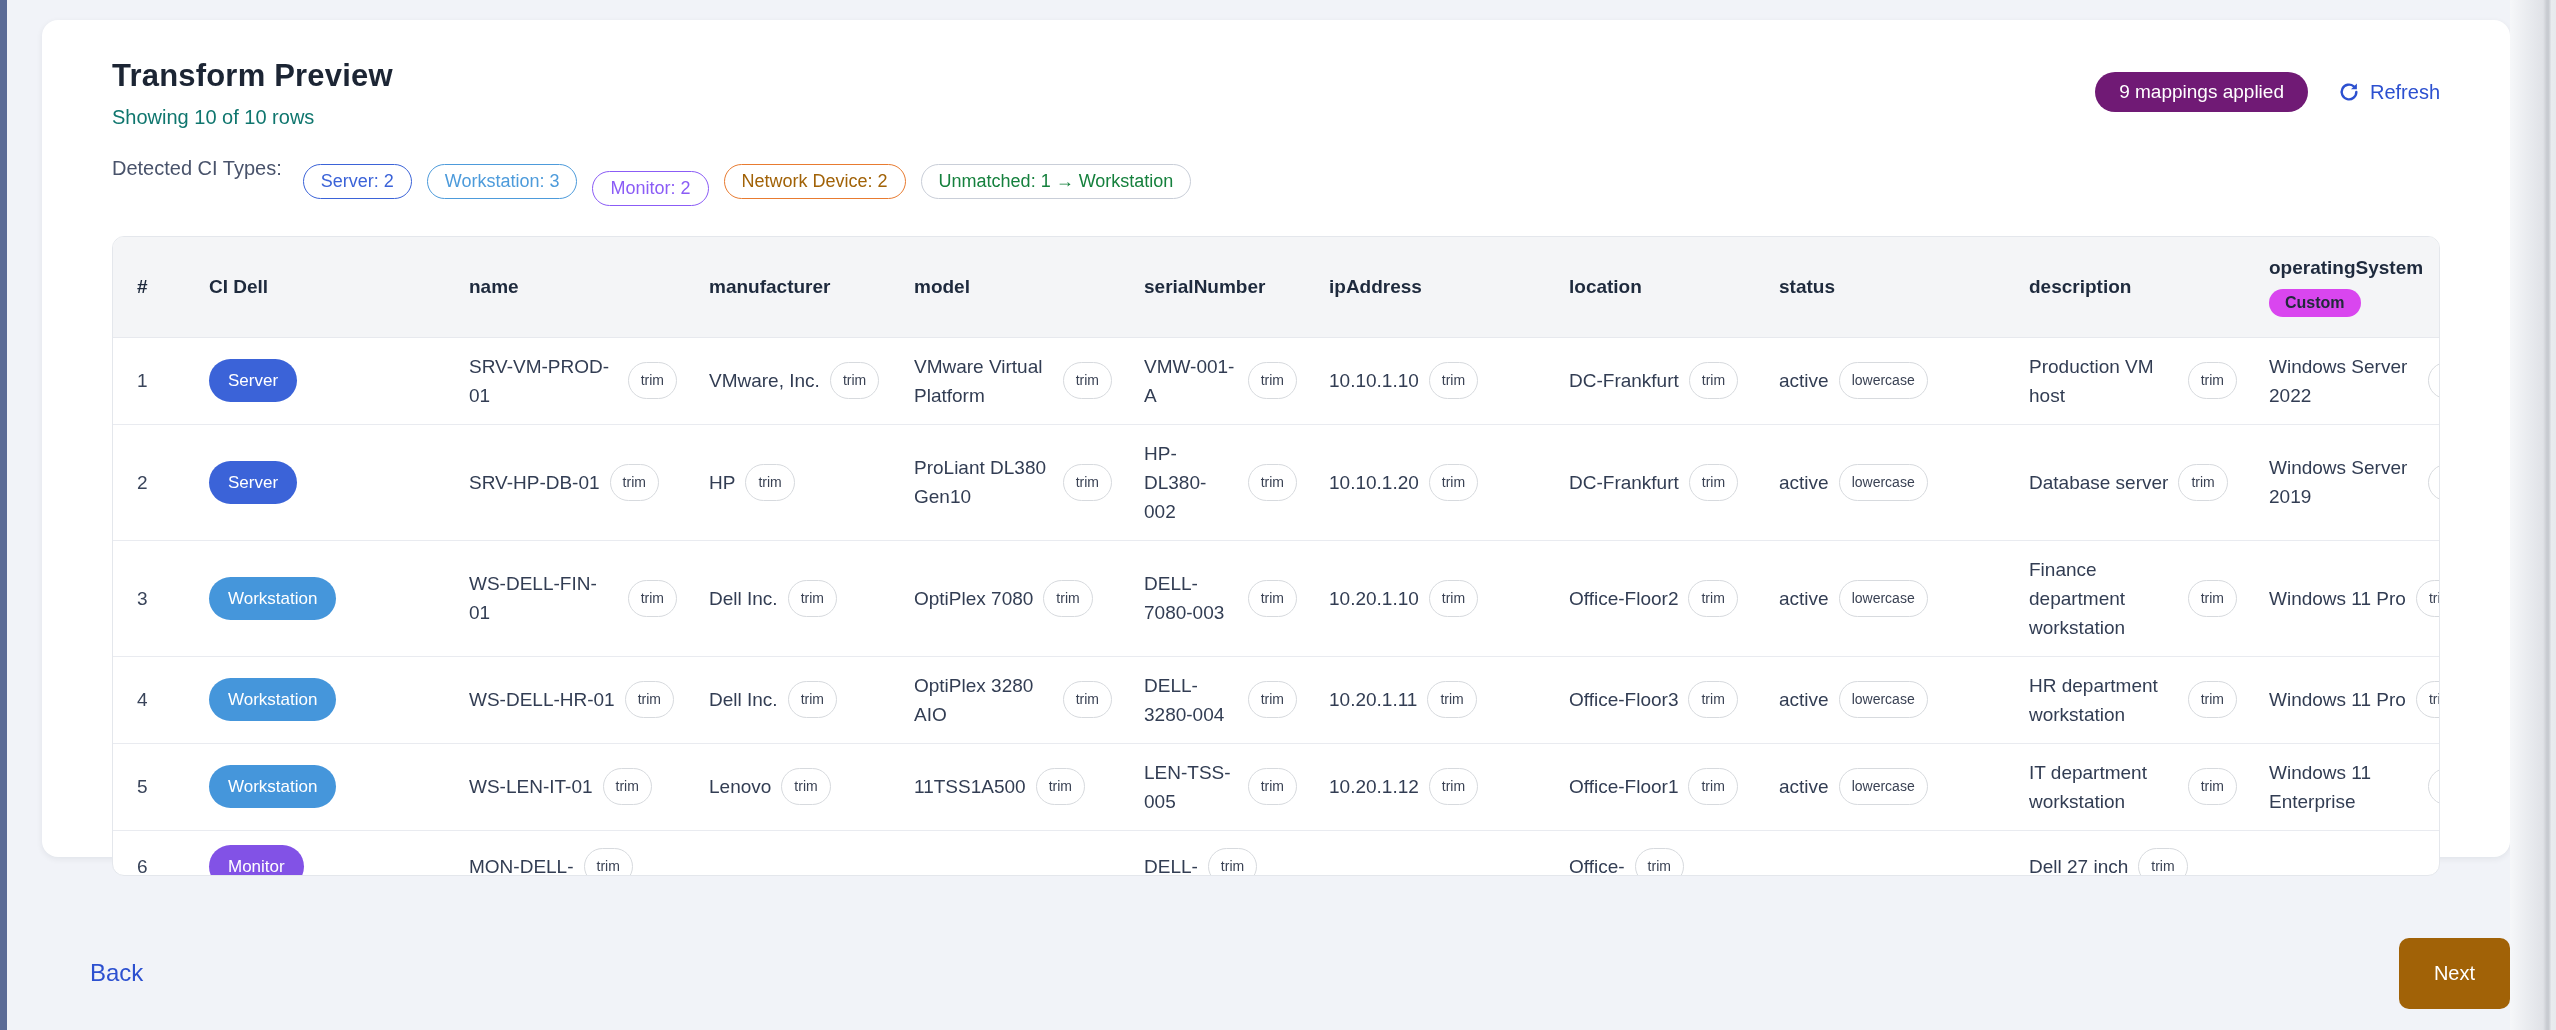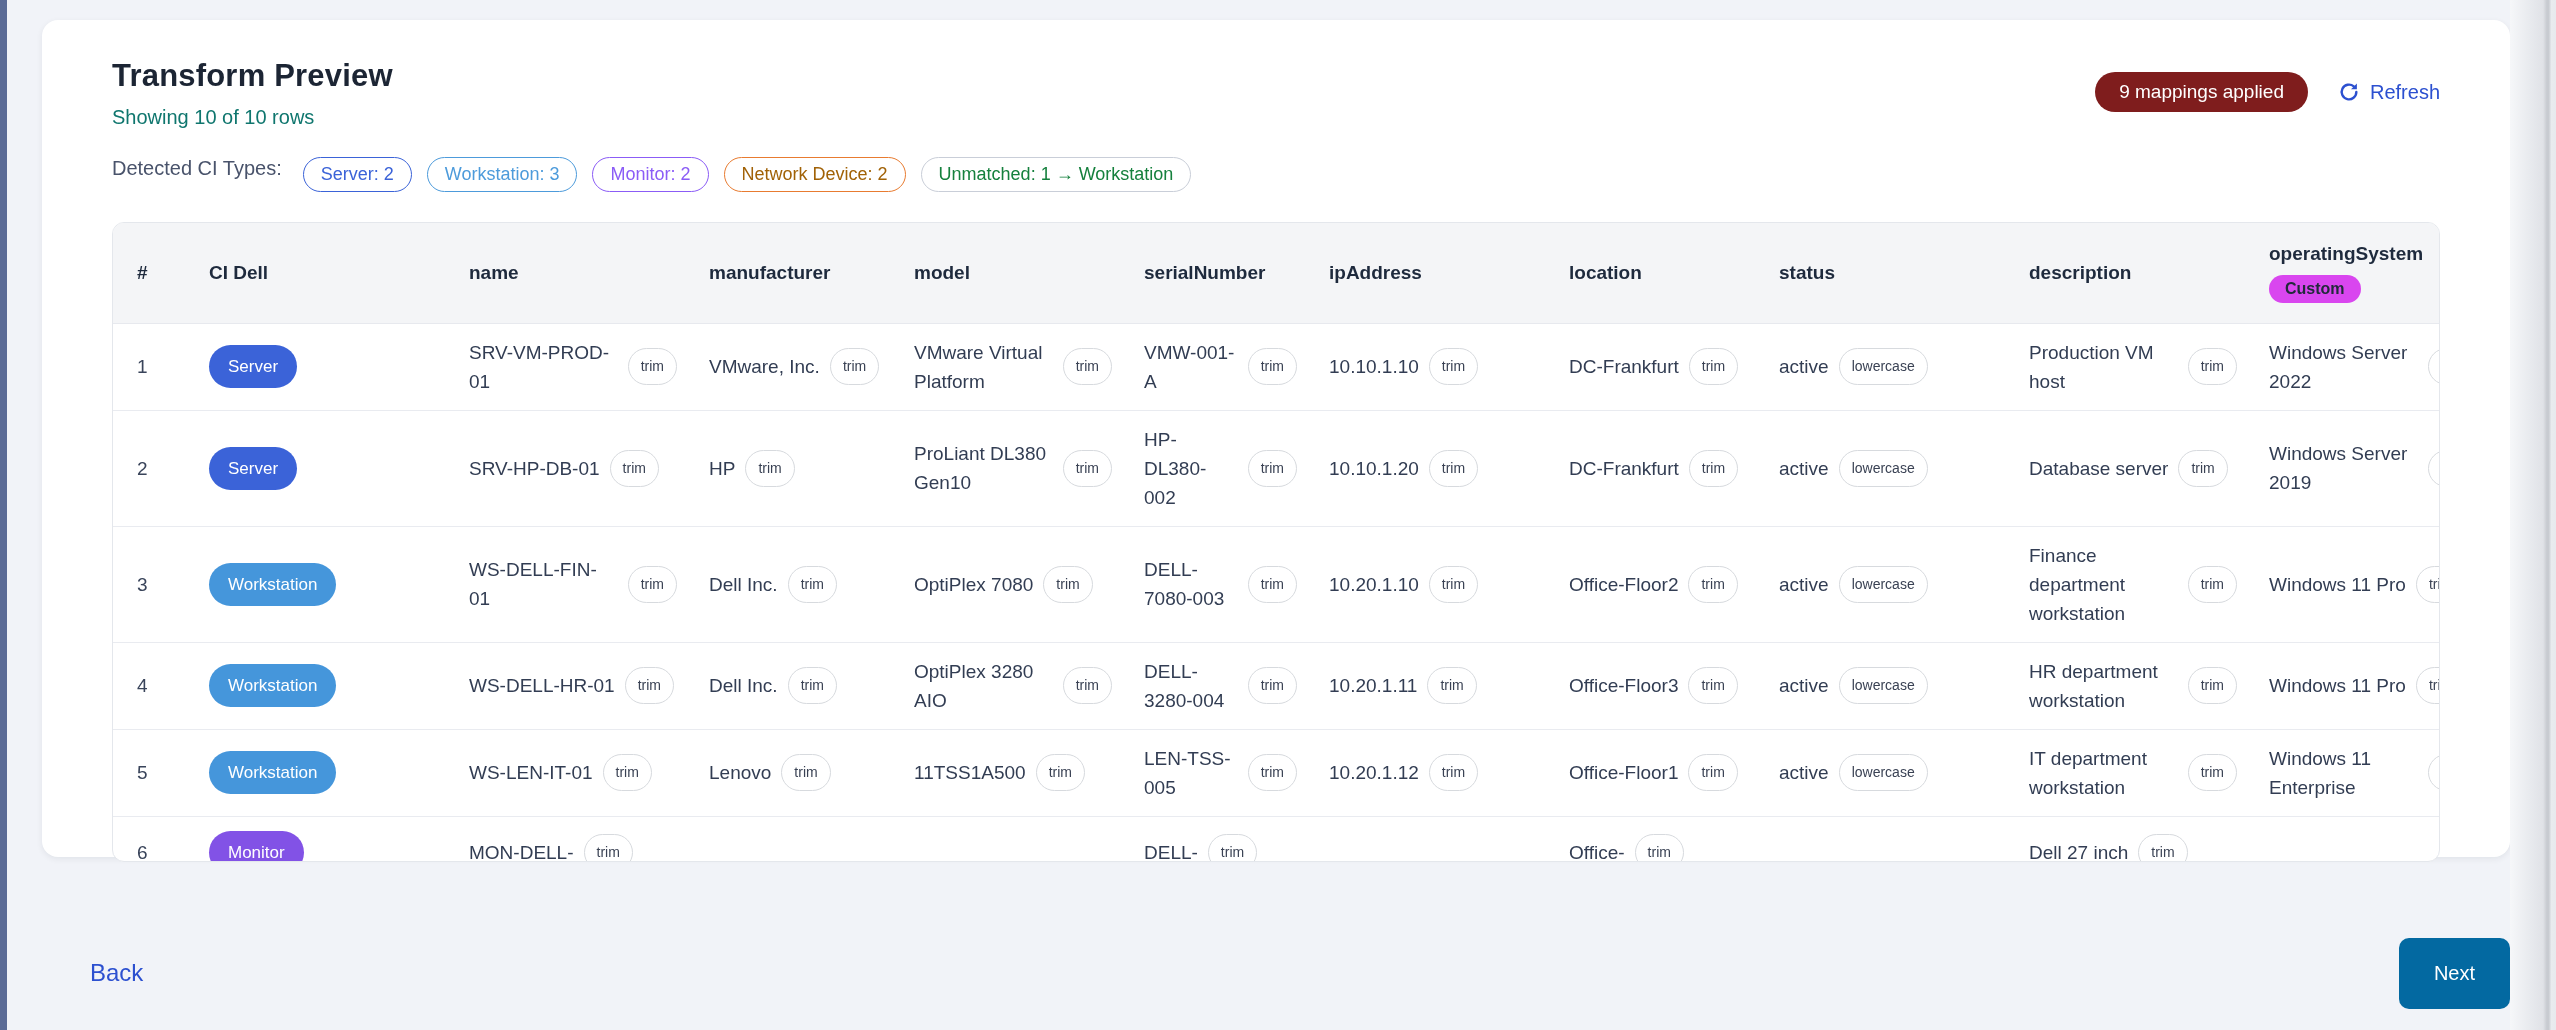--- a/index.html
+++ b/index.html
@@ -25,21 +25,21 @@
     background: #ffffff;
     border-radius: 16px;
     box-shadow: 0 2px 6px rgba(15,23,42,.07);
     padding: 38px 70px;
   }
   .card-header { display: flex; justify-content: space-between; align-items: flex-start; }
   .page-title { font-size: 31px; font-weight: 700; color: #1c2534; letter-spacing: .2px; }
   .page-subtitle { margin-top: 12px; font-size: 20px; color: #0f766e; }
   .header-controls { display: flex; align-items: center; gap: 30px; margin-top: 14px; }
   .mappings-pill {
-    background: #7f1d1d; color: #fff; font-size: 19px;
+    background: #701a75; color: #fff; font-size: 19px;
     padding: 9px 24px; border-radius: 999px; white-space: nowrap;
   }
   .refresh { display: flex; align-items: center; gap: 10px; color: #2c50d0;
     font-size: 20px; cursor: pointer; background: none; border: none;
     font-family: inherit; }
   .chips-row { display: flex; gap: 15px; margin-top: 28px; }
   .chips-label { font-size: 20px; color: #49536b; margin-right: 6px; }
   .chip {
     display: inline-block; border: 1.5px solid; border-radius: 999px;
     padding: 6px 17px; font-size: 18px; background: #fff; white-space: nowrap;
@@ -79,21 +79,21 @@
     flex: none; border: 1px solid #d7dade; background: #fff; color: #3a4254;
     font-size: 14px; padding: 3px 12px; border-radius: 999px; white-space: nowrap;
   }
   .footer-bar {
     position: absolute; left: 70px; right: 46px; top: 928px; height: 90px;
     display: flex; justify-content: space-between; align-items: center;
   }
   .back-link { color: #2c50d0; font-size: 24px; cursor: pointer; background: none;
     border: none; font-family: inherit; margin-left: 20px; }
   .next-btn {
-    background: #0369a1; color: #fff; font-size: 20px; border: none;
+    background: #a16207; color: #fff; font-size: 20px; border: none;
     padding: 24px 35px; border-radius: 10px; cursor: pointer; font-family: inherit;
   }
   
   .c1{width:80px}.c2{width:260px}.c3{width:240px}.c4{width:205px}.c5{width:230px}
   .c6{width:185px}.c7{width:240px}.c8{width:210px}.c9{width:250px}.c10{width:240px}.c11{width:240px}
 </style>
 </head>
 <body>
 
 <div class="left-edge"></div>
@@ -116,21 +116,21 @@
         <span>Refresh</span>
       </button>
     </div>
   </div>
 
   <div class="chips-row">
     <span class="chips-label">Detected CI Types:</span>
     <span id="chips" style="display:flex;gap:15px;align-items:center">
         <span class="chip" style="color: rgb(59, 99, 216); border-color: rgb(59, 99, 216);">Server: 2</span>
         <span class="chip" style="color: rgb(77, 155, 219); border-color: rgb(77, 155, 219);">Workstation: 3</span>
-        <span class="chip" style="color: rgb(139, 92, 246); border-color: rgb(139, 92, 246);">Monitor: 2</span>
+        <span class="chip" style="color: rgb(139, 92, 246); border-color: rgb(139, 92, 246); margin-top: 14px;">Monitor: 2</span>
         <span class="chip" style="color: #a16207; border-color: rgb(232, 123, 48);">Network Device: 2</span>
         <span class="chip" style="color: #15803d; border-color: rgb(201, 206, 216);">Unmatched: 1 → Workstation</span>
       </span>
   </div>
 
   <div class="table-wrap">
     <table>
       <colgroup>
         <col class="c1">
           <col class="c2">

